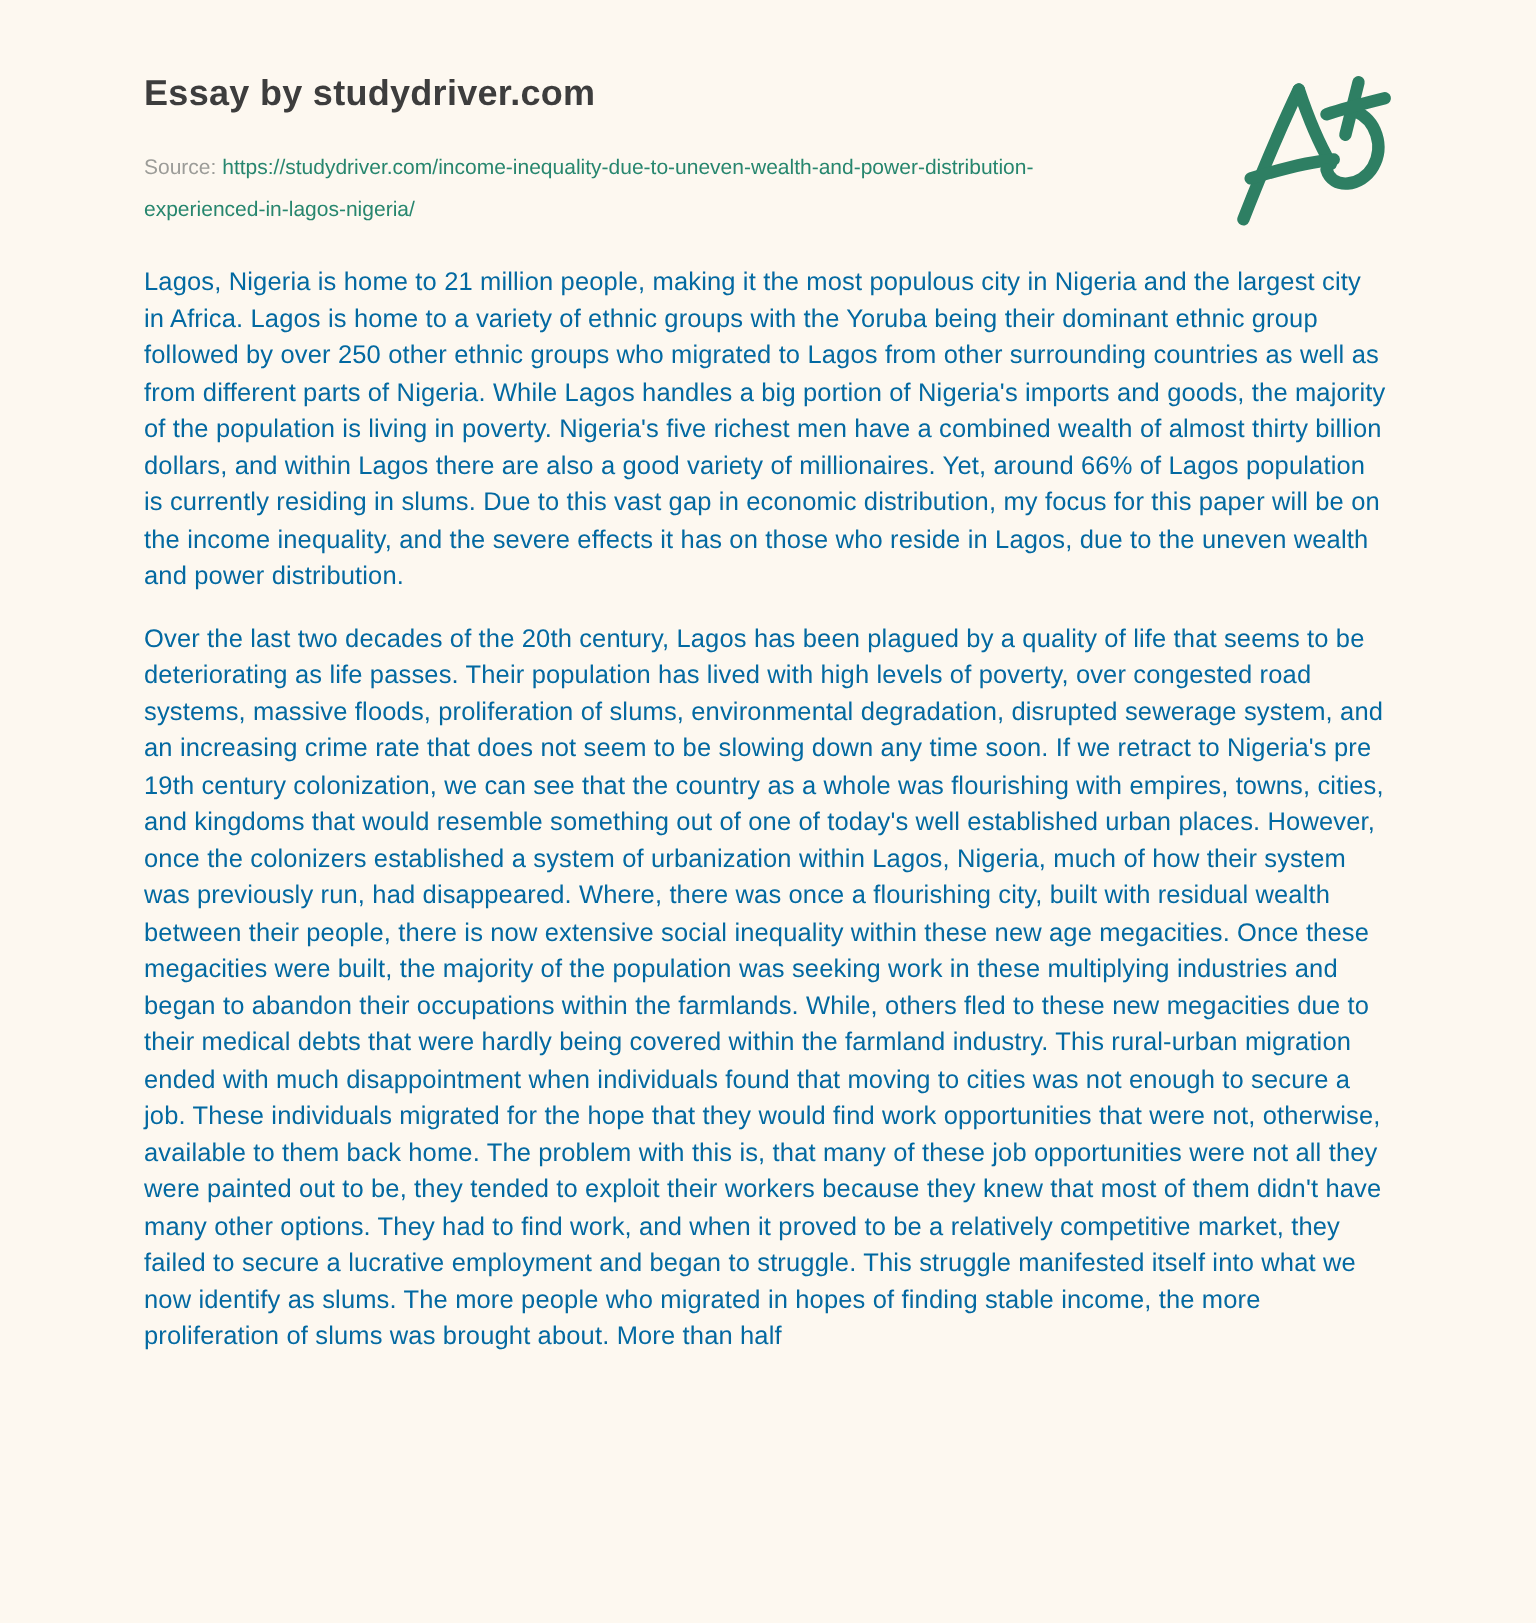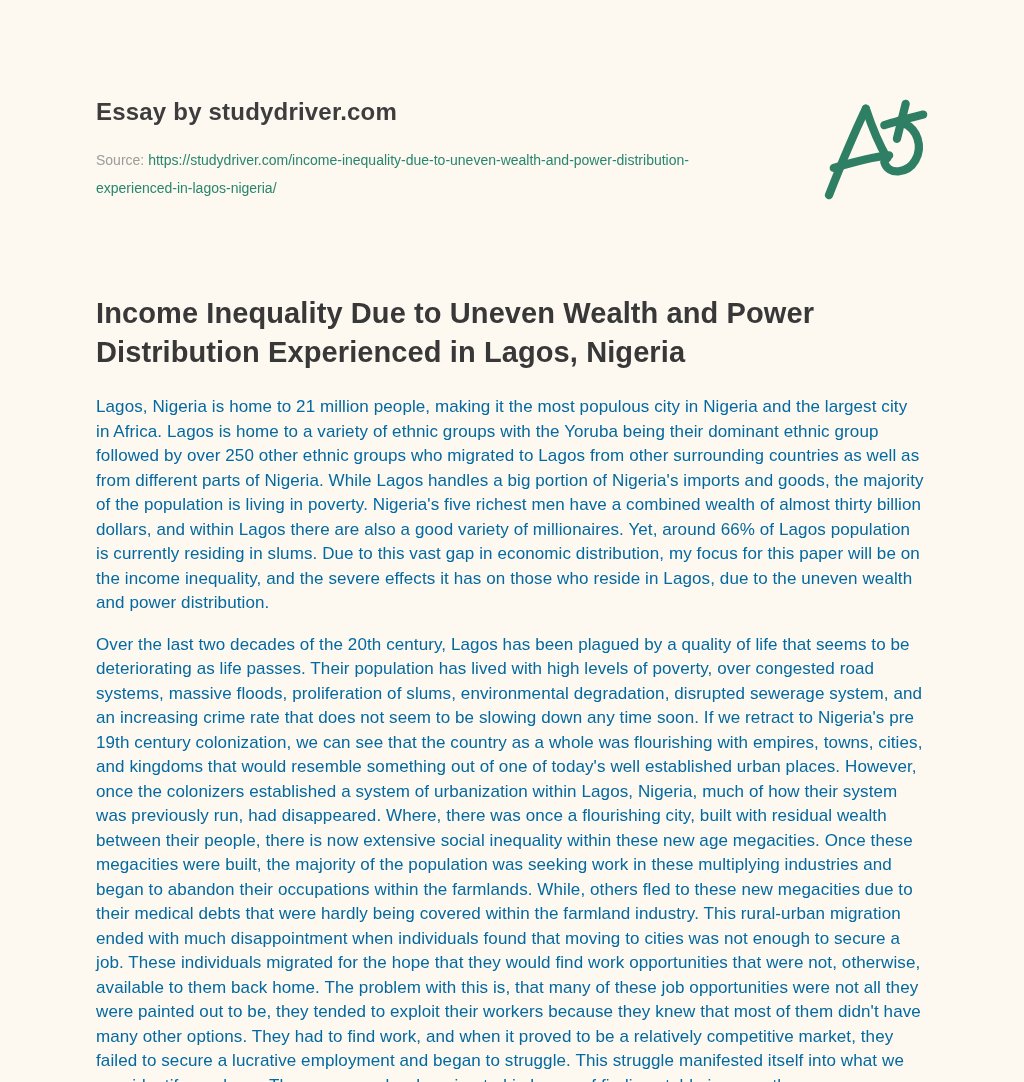--- a/index.html
+++ b/index.html
@@ -10,21 +10,21 @@
     width: 1024px;
     height: 1082px;
     background: #fdf8f0;
     font-family: "Liberation Sans", sans-serif;
     overflow: hidden;
   }
   .page {
     box-sizing: border-box;
     width: 1024px;
     height: 1082px;
-    padding: 98px 96px 0 96px;
+    padding: 49px 96px 0 96px;
     position: relative;
   }
   .header {
     position: relative;
   }
   .essay-by {
     margin: 0 0 20px 0;
     font-size: 24px;
     font-weight: 700;
     color: #3d3d3d;
@@ -100,18 +100,17 @@
 
         <path d="M84 26 C 98 32, 104 50, 96 64 C 88 78, 68 80, 64 66"></path>
 
         <path d="M86 6 C 83 18, 80 30, 77 42"></path>
         <path d="M64 28 C 76 24, 92 20, 104 17"></path>
       </svg>
     </div>
   </div>
 
   <article>
-    <h2 class="essay-title">Income Inequality Due to Uneven Wealth and Power Distribution Experienced in Lagos, Nigeria</h2>
     <p class="essay-paragraph">Lagos, Nigeria is home to 21 million people, making it the most populous city in Nigeria and the largest city in Africa. Lagos is home to a variety of ethnic groups with the Yoruba being their dominant ethnic group followed by over 250 other ethnic groups who migrated to Lagos from other surrounding countries as well as from different parts of Nigeria. While Lagos handles a big portion of Nigeria's imports and goods, the majority of the population is living in poverty. Nigeria's five richest men have a combined wealth of almost thirty billion dollars, and within Lagos there are also a good variety of millionaires. Yet, around 66% of Lagos population is currently residing in slums. Due to this vast gap in economic distribution, my focus for this paper will be on the income inequality, and the severe effects it has on those who reside in Lagos, due to the uneven wealth and power distribution.</p>
     <p class="essay-paragraph">Over the last two decades of the 20th century, Lagos has been plagued by a quality of life that seems to be deteriorating as life passes. Their population has lived with high levels of poverty, over congested road systems, massive floods, proliferation of slums, environmental degradation, disrupted sewerage system, and an increasing crime rate that does not seem to be slowing down any time soon. If we retract to Nigeria's pre 19th century colonization, we can see that the country as a whole was flourishing with empires, towns, cities, and kingdoms that would resemble something out of one of today's well established urban places. However, once the colonizers established a system of urbanization within Lagos, Nigeria, much of how their system was previously run, had disappeared. Where, there was once a flourishing city, built with residual wealth between their people, there is now extensive social inequality within these new age megacities. Once these megacities were built, the majority of the population was seeking work in these multiplying industries and began to abandon their occupations within the farmlands. While, others fled to these new megacities due to their medical debts that were hardly being covered within the farmland industry. This rural-urban migration ended with much disappointment when individuals found that moving to cities was not enough to secure a job. These individuals migrated for the hope that they would find work opportunities that were not, otherwise, available to them back home. The problem with this is, that many of these job opportunities were not all they were painted out to be, they tended to exploit their workers because they knew that most of them didn't have many other options. They had to find work, and when it proved to be a relatively competitive market, they failed to secure a lucrative employment and began to struggle. This struggle manifested itself into what we now identify as slums. The more people who migrated in hopes of finding stable income, the more proliferation of slums was brought about. More than half</p>
   </article>
 
 </div>
 
 </body></html>

